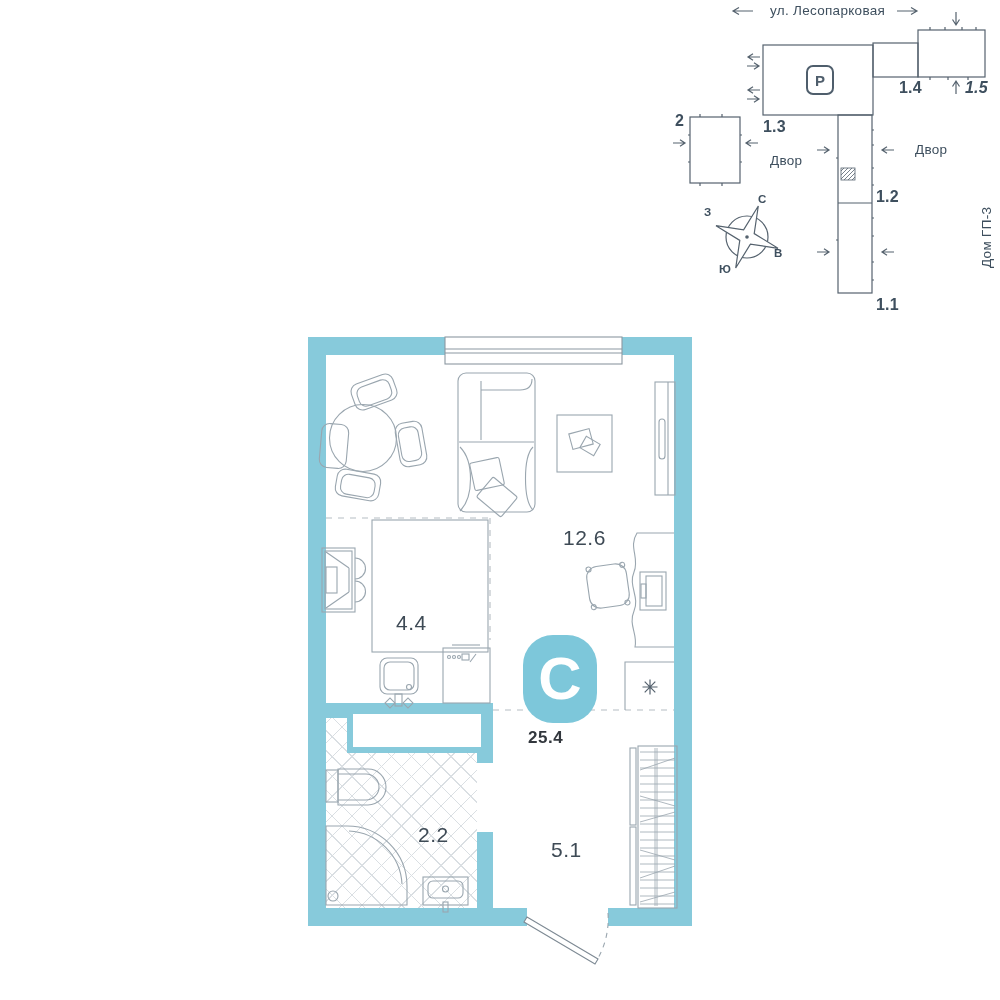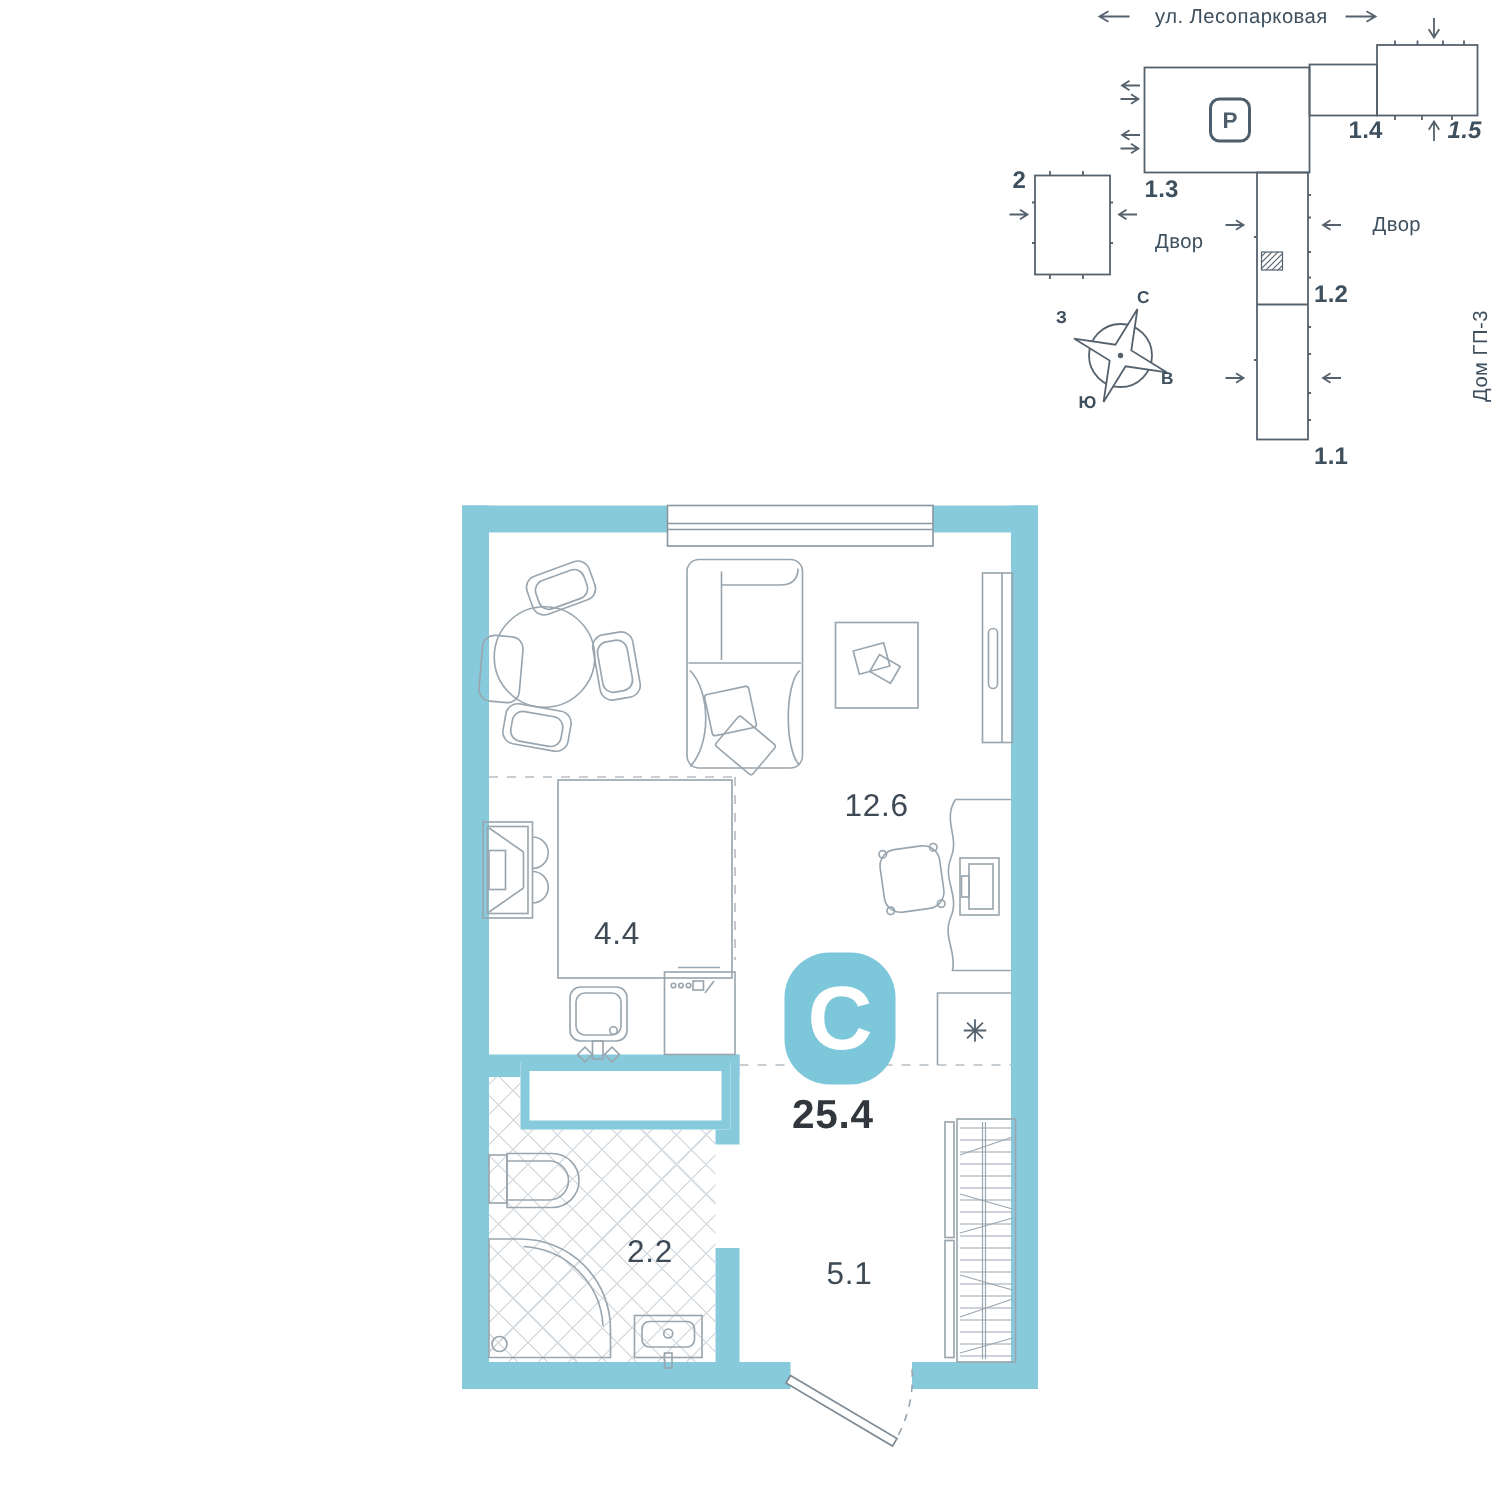--- a/index.html
+++ b/index.html
@@ -5,21 +5,21 @@
   html,body{margin:0;padding:0;background:#ffffff;}
   #canvas{position:relative;width:1000px;height:1000px;background:#ffffff;overflow:hidden;
           font-family:"Liberation Sans",sans-serif;}
   .abs{position:absolute;}
   .wall{position:absolute;background:#87CADB;}
   .lbl{position:absolute;color:#3E4F5E;white-space:nowrap;}
   .site-txt{font-size:13.5px;font-weight:500;letter-spacing:.3px;}
   .site-num{font-size:16px;font-weight:700;letter-spacing:.2px;}
   .compass-lbl{font-size:11.5px;font-weight:600;}
   .room-num{font-size:21px;font-weight:400;color:#3E4A55;letter-spacing:.5px;margin-top:31px;}
-  .total-num{font-size:27px;font-weight:700;color:#32373D;letter-spacing:.5px;}
+  .total-num{font-size:17px;font-weight:700;color:#32373D;letter-spacing:.5px;}
   .rot-vert{transform:rotate(-90deg);transform-origin:0 0;}
   #parking-badge{position:absolute;left:806px;top:65px;width:24px;height:26px;
      border:2px solid #4F5E6C;border-radius:7px;display:flex;align-items:center;justify-content:center;
      font-size:15px;font-weight:700;color:#4F5E6C;}
   #hatch-floor{position:absolute;left:326px;top:718px;width:151px;height:190px;
      background:
        repeating-linear-gradient(45deg,  transparent 0 13px, #DADFE3 13px 14px),
        repeating-linear-gradient(-45deg, transparent 0 13px, #DADFE3 13px 14px);}
   #niche-box{position:absolute;left:347px;top:708px;width:128px;height:33px;
      background:#ffffff;border:6px solid #87CADB;}

